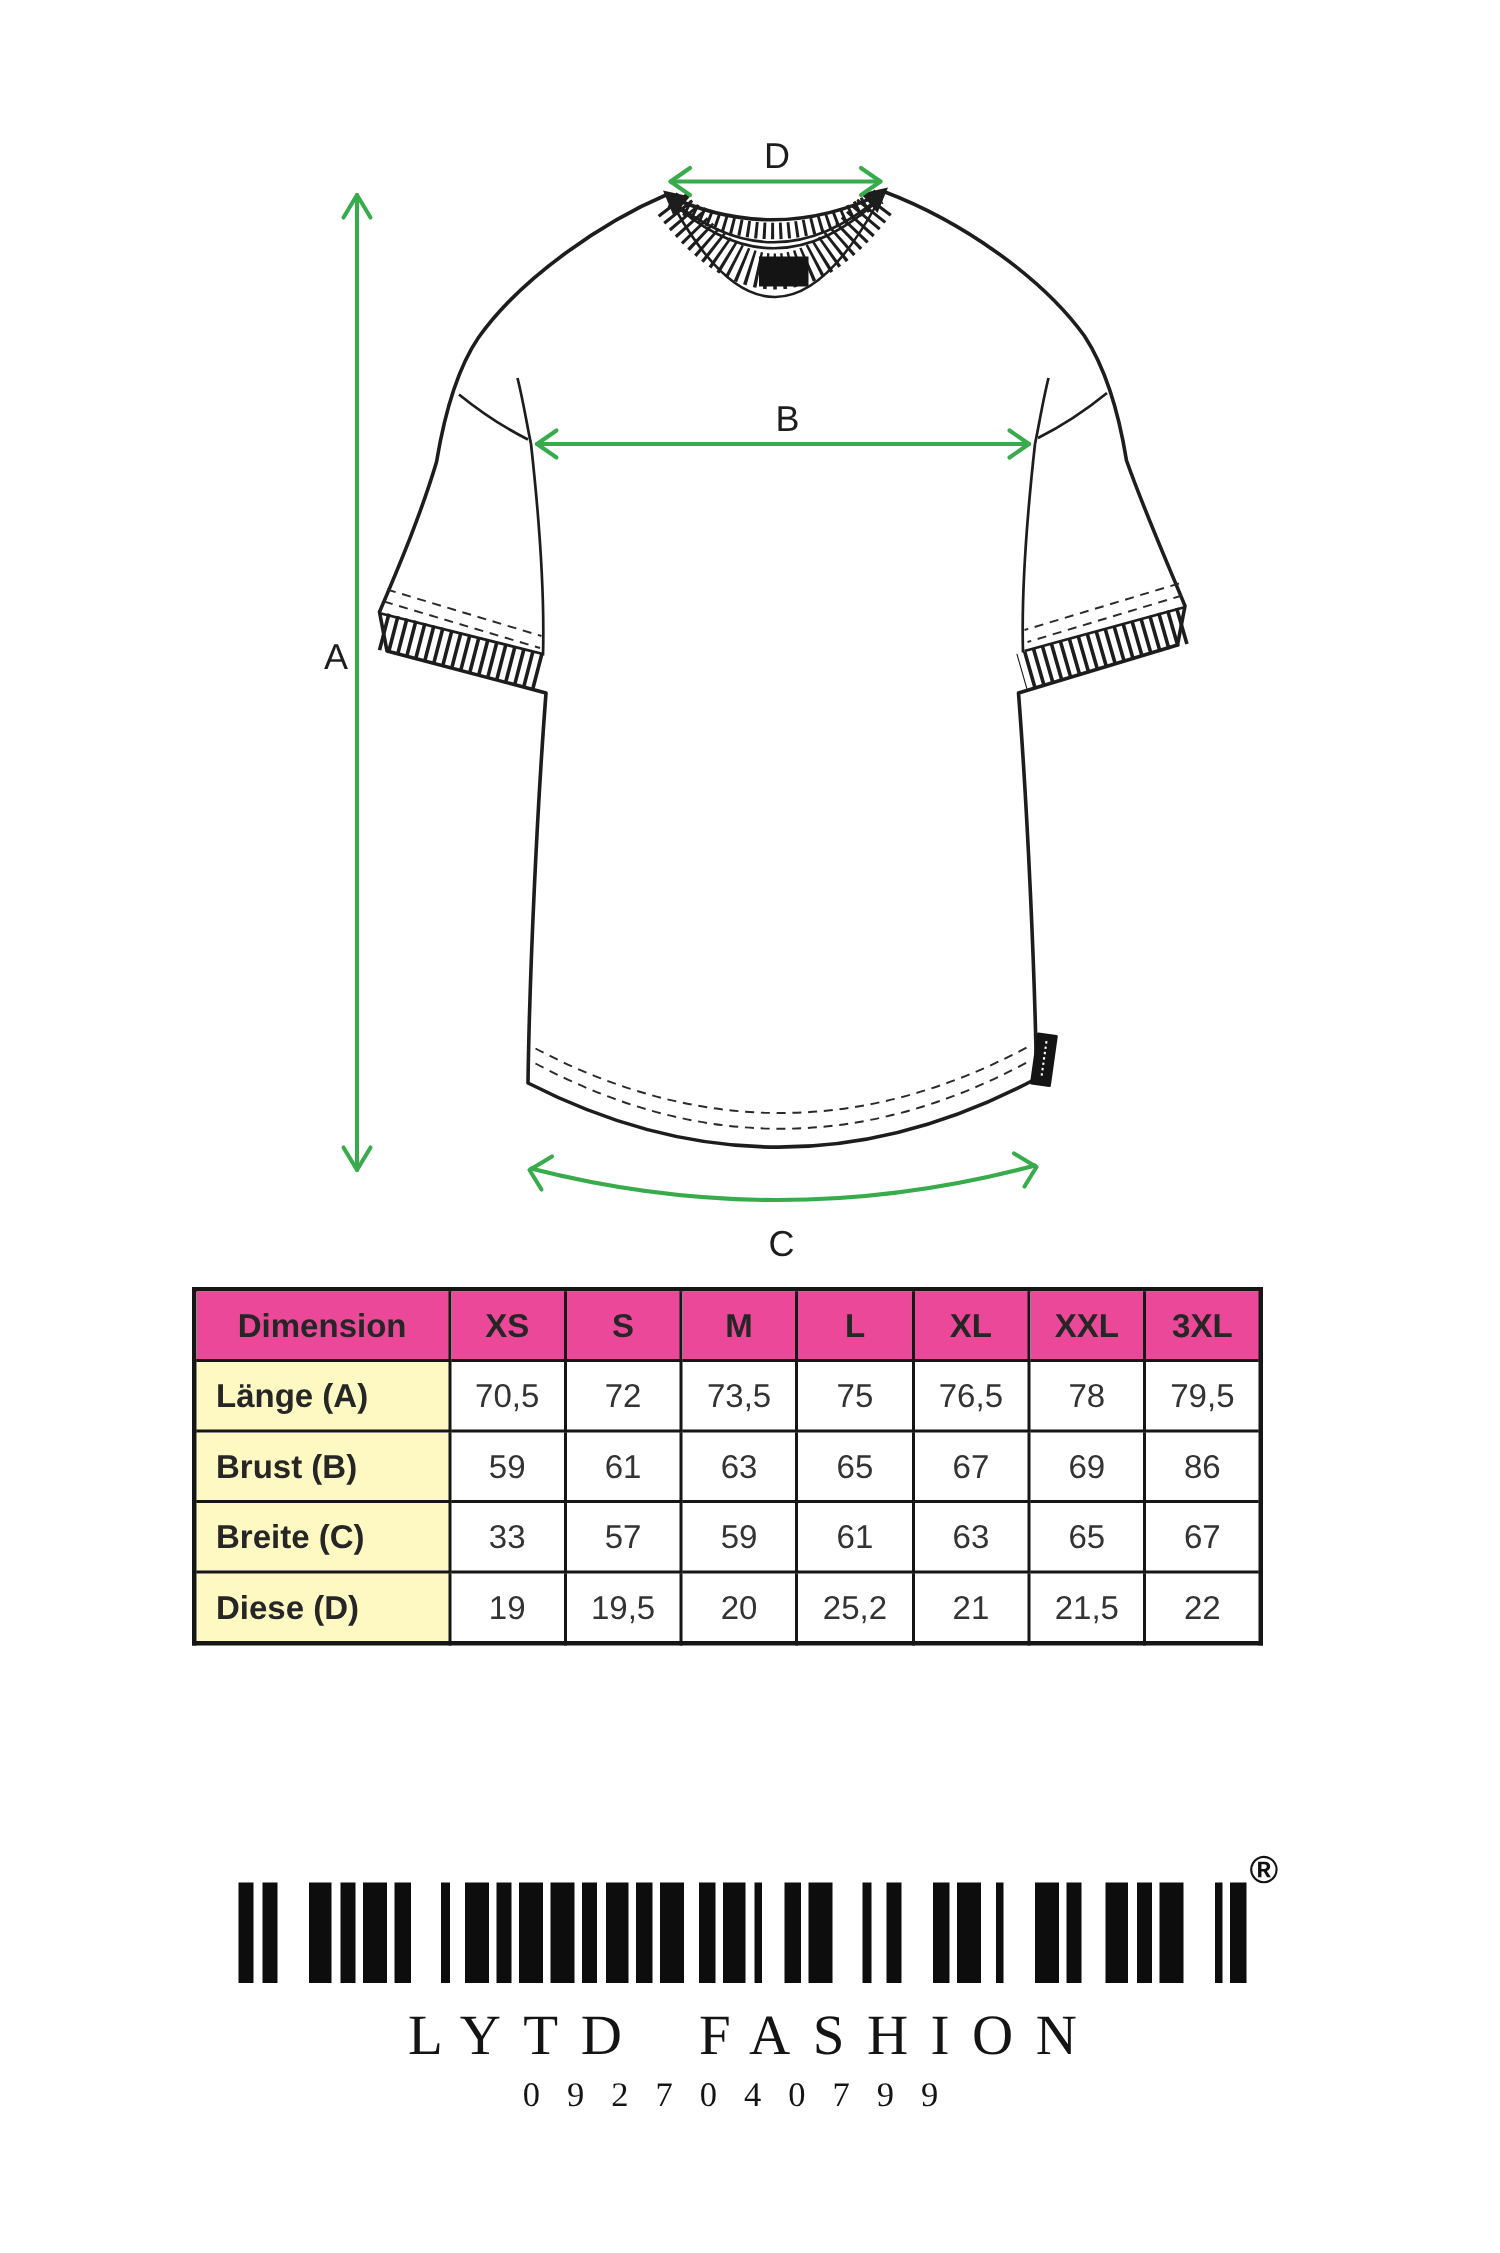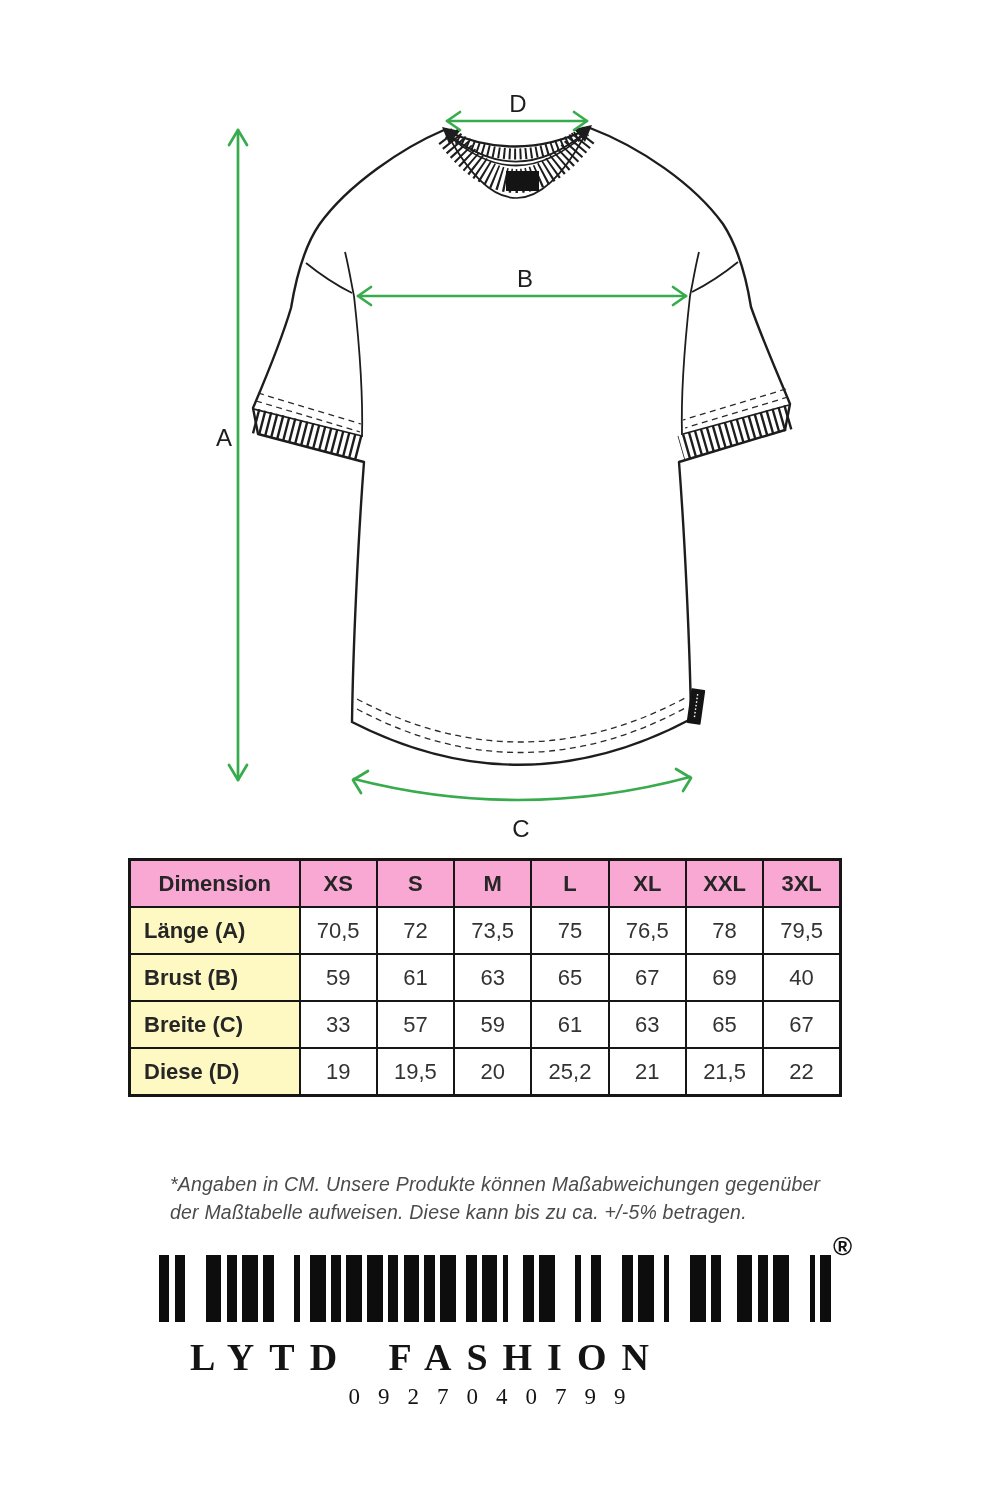--- a/index.html
+++ b/index.html
@@ -17,21 +17,21 @@
     position:absolute;left:128px;top:858px;width:714px;
     border-collapse:collapse;table-layout:fixed;
     border:3px solid #161616;
     font-family:"Liberation Sans",sans-serif;
   }
   #size-table th,#size-table td{
     border:2.5px solid #161616;height:45px;padding:0;
     text-align:center;font-size:22px;color:#333;font-weight:400;
     overflow:hidden;white-space:nowrap;
   }
-  #size-table th{background:#f9a8d4;font-weight:600;color:#262626;}
+  #size-table th{background:#ec4899;font-weight:600;color:#262626;}
   #size-table td.rowlabel{
     background:#fef9c3;text-align:left;padding-left:13px;
     font-weight:600;color:#262626;
   }
   #size-table col.dimcol{width:170px;}
 
   
   #disclaimer{
     position:absolute;left:170px;top:1170px;width:660px;
     font-style:italic;font-size:19.5px;line-height:28px;color:#4b4b4b;
@@ -40,24 +40,24 @@
 
   
   #barcode-wrap{position:absolute;left:159px;top:1255px;width:672px;height:67px;}
   #barcode-bars{display:flex;height:100%;align-items:stretch;}
   #barcode-bars .bar{background:#0d0d0d;height:100%;flex:0 0 auto;}
   #registered-mark{
     position:absolute;left:833px;top:1231px;font-size:26px;color:#111;
     font-family:"Liberation Sans",sans-serif;font-weight:700;
   }
   #brand-name{
-    position:absolute;left:175px;top:1335px;width:672px;text-align:left;
+    position:absolute;left:159px;top:1335px;width:672px;text-align:center;
     font-family:"Liberation Serif","DejaVu Serif",serif;
     font-size:38px;color:#141414;letter-spacing:15px;padding-left:15px;
-    box-sizing:border-box;word-spacing:12px;white-space:nowrap;font-weight:bold;
+    box-sizing:border-box;word-spacing:12px;white-space:nowrap;
   }
   #brand-number{
     position:absolute;left:151px;top:1384px;width:672px;text-align:center;
     font-family:"Liberation Serif","DejaVu Serif",serif;
     font-size:23px;color:#141414;letter-spacing:18px;padding-left:18px;
     box-sizing:border-box;white-space:nowrap;
   }
 </style>
 </head>
 <body>
@@ -200,21 +200,21 @@
           <td>79,5</td>
         </tr>
         <tr>
           <td class="rowlabel">Brust (B)</td>
           <td>59</td>
           <td>61</td>
           <td>63</td>
           <td>65</td>
           <td>67</td>
           <td>69</td>
-          <td>40</td>
+          <td>86</td>
         </tr>
         <tr>
           <td class="rowlabel">Breite (C)</td>
           <td>33</td>
           <td>57</td>
           <td>59</td>
           <td>61</td>
           <td>63</td>
           <td>65</td>
           <td>67</td>
@@ -225,24 +225,20 @@
           <td>19,5</td>
           <td>20</td>
           <td>25,2</td>
           <td>21</td>
           <td>21,5</td>
           <td>22</td>
         </tr>
       </tbody>
   </table>
 
-  <div id="disclaimer">
-    <div>*Angaben in CM. Unsere Produkte können Maßabweichungen gegenüber</div>
-    <div>der Maßtabelle aufweisen. Diese kann bis zu ca. +/-5% betragen.</div>
-  </div>
 
   <div id="barcode-wrap">
     <div id="barcode-bars">
         <div class="bar" style="width: 10.4186px; margin-right: 5.2093px;"></div>
         <div class="bar" style="width: 10.4186px; margin-right: 20.8372px;"></div>
         <div class="bar" style="width: 15.6279px; margin-right: 5.2093px;"></div>
         <div class="bar" style="width: 10.4186px; margin-right: 5.2093px;"></div>
         <div class="bar" style="width: 15.6279px; margin-right: 5.2093px;"></div>
         <div class="bar" style="width: 10.4186px; margin-right: 20.8372px;"></div>
         <div class="bar" style="width: 5.2093px; margin-right: 10.4186px;"></div>

